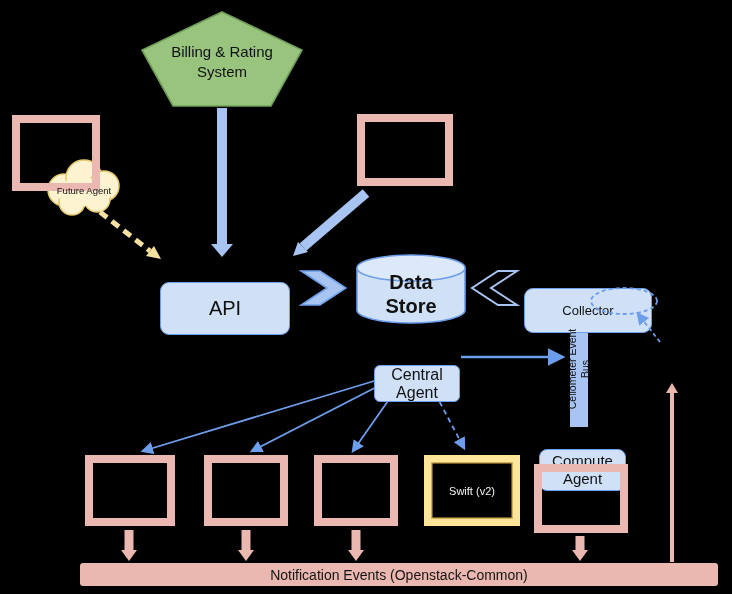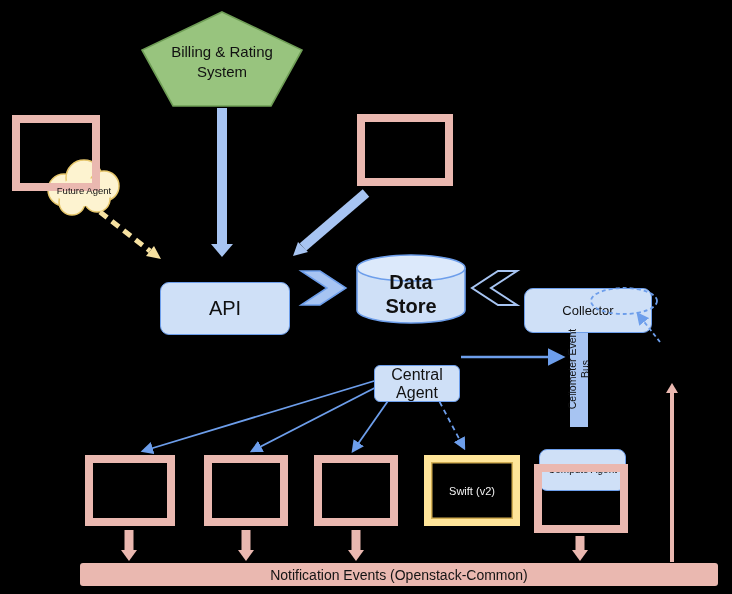--- a/index.html
+++ b/index.html
@@ -15,21 +15,21 @@
   }
   .pink-frame { border:8px solid #eab8b0; background:transparent; }
   .txt { display:flex; align-items:center; justify-content:center; text-align:center; }
   .pent-text { left:162px; top:22px; width:120px; height:80px; font-size:15px; line-height:1.32; font-weight:400; }
   .cloud-text { left:54px; top:176px; width:60px; height:30px; font-size:9.5px; line-height:1.15; }
   .api-box { left:160px; top:257px; width:130px; height:53px; font-size:20px; }
   .cyl-text { left:366px; top:272px; width:90px; height:44px; font-size:20px; line-height:1.2;font-weight:bold; }
   .collector-box { left:524px; top:263px; width:128px; height:45px; font-size:13px; }
   .central-box { left:374px; top:340px; width:86px; height:37px; font-size:16px; border-radius:6px; }
   .listener-box { left:637px; top:338px; width:76px; height:50px; font-size:10px; line-height:1.2; border-radius:50%; }
-  .compute-box { left:539px; top:424px; width:87px; height:42px; font-size:10px; line-height:1.2; border-radius:8px; }
+  .compute-box { left:539px; top:424px; width:87px; height:42px; font-size:15px; line-height:1.2; border-radius:8px; }
   .bus-label {
     left:534px; top:352px; width:90px; height:34px;
     transform:rotate(-90deg); font-size:10.5px; line-height:1.2; color:#101010;
   }
   .frame-topleft { left:12px; top:115px; width:88px; height:76px; }
   .frame-topmid { left:357px; top:114px; width:96px; height:72px; }
   .frame-b1 { left:85px;  top:455px; width:90px; height:71px; }
   .frame-b2 { left:204px; top:455px; width:84px; height:71px; }
   .frame-b3 { left:314px; top:455px; width:84px; height:71px; }
   .frame-b5 { left:534px; top:464px; width:94px; height:69px; }

